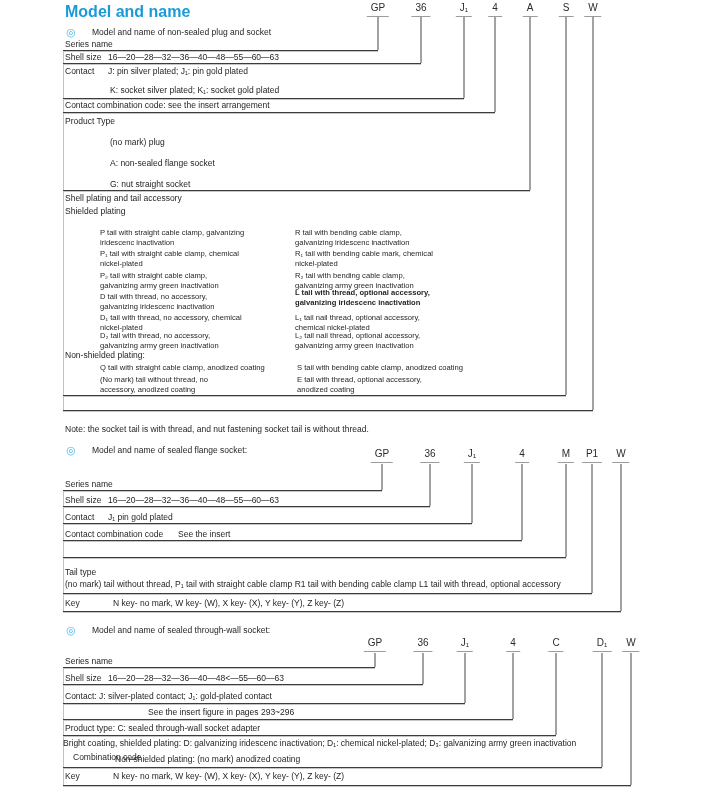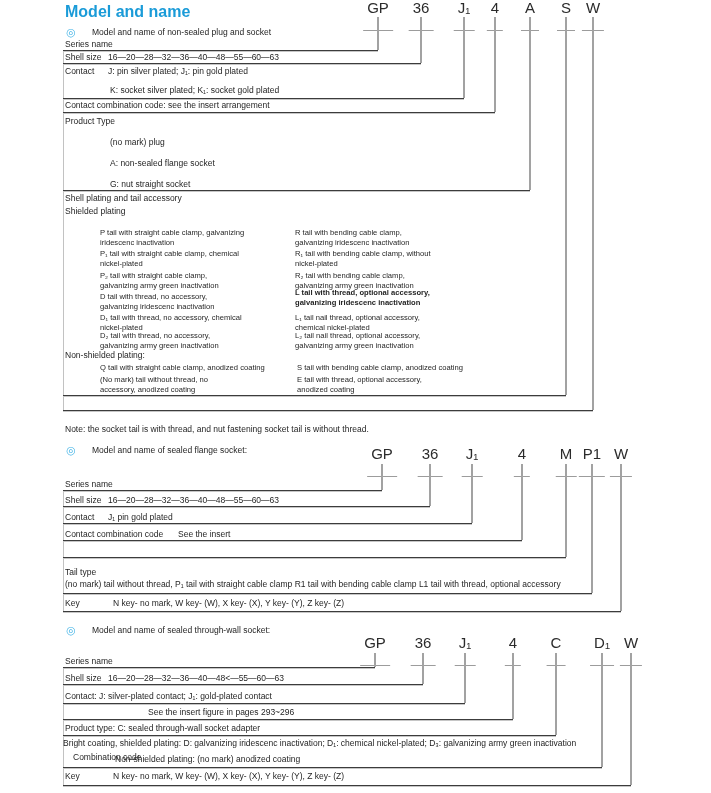--- a/index.html
+++ b/index.html
@@ -4,22 +4,22 @@
 <style>
   html,body{margin:0;padding:0;background:#ffffff;}
   #page{position:relative;width:711px;height:793px;background:#fff;overflow:hidden;
         font-family:"Liberation Sans", sans-serif;color:#1a1a1a;}
   .t{position:absolute;font-size:8.5px;line-height:10px;white-space:nowrap;color:#1f1f1f;}
   .pre{white-space:pre-line;font-size:7.6px;line-height:9.6px;}
   .title{font-size:16px;line-height:18px;font-weight:bold;color:#1a9bd8;}
   .rule{position:absolute;height:1px;background:#3c3c3c;box-shadow:0 1px 0 #c6c6c6;}
   .vl{position:absolute;width:2px;background:#a2a2a2;}
   .lv{position:absolute;width:1px;background:#c2c2c2;}
-  .code{position:absolute;transform:translateX(-50%);font-size:15px;line-height:12px;
-        color:#2b2b2b;padding:0 4px 16px;border-bottom:1.5px solid #9c9c9c;white-space:nowrap;}
+  .code{position:absolute;transform:translateX(-50%);font-size:10px;line-height:12px;
+        color:#2b2b2b;padding:0 4px 2px;border-bottom:1.5px solid #9c9c9c;white-space:nowrap;}
   .bullet-icon{position:absolute;font-size:11px;line-height:11px;color:#41b3e6;}
   .bullet-icon::before{content:"◎";}
 </style>
 </head>
 <body>
 
 <div id="page">
 
   <div class="t title" style="left:65px;top:3px;">Model and name</div>
 
@@ -66,21 +66,21 @@
 
   <div class="t" style="left:65px;top:193px;">Shell plating and tail accessory</div>
   <div class="t" style="left:65px;top:206px;">Shielded plating</div>
 
   <div class="t pre" style="left:100px;top:228px;">P tail with straight cable clamp, galvanizing
 iridescenc inactivation</div>
   <div class="t pre" style="left:295px;top:228px;">R tail with bending cable clamp,
 galvanizing iridescenc inactivation</div>
   <div class="t pre" style="left:100px;top:249px;">P₁ tail with straight cable clamp, chemical
 nickel-plated</div>
-  <div class="t pre" style="left:295px;top:249px;">R₁ tail with bending cable clamp, without
+  <div class="t pre" style="left:295px;top:249px;">R₁ tail with bending cable mark, chemical
 nickel-plated</div>
   <div class="t pre" style="left:100px;top:271px;">P₂ tail with straight cable clamp,
 galvanizing army green inactivation</div>
   <div class="t pre" style="left:295px;top:271px;">R₂ tail with bending cable clamp,
 galvanizing army green inactivation</div>
   <div class="t pre" style="left:100px;top:292px;">D tail with thread, no accessory,
 galvanizing iridescenc inactivation</div>
   <div class="t pre" style="left:295px;top:288px;font-weight:bold;">L tail with thread, optional accessory,
 galvanizing iridescenc inactivation</div>
   <div class="t pre" style="left:100px;top:313px;">D₁ tail with thread, no accessory, chemical

